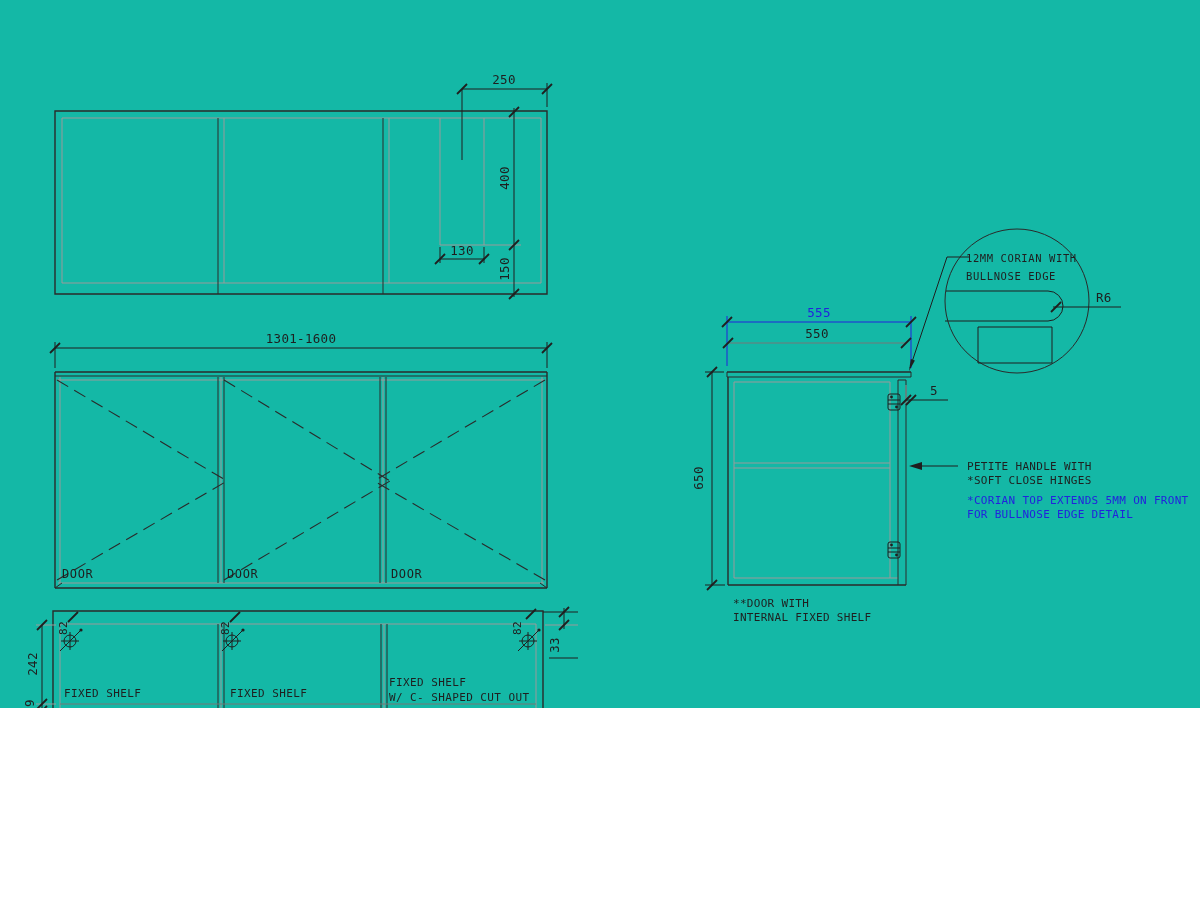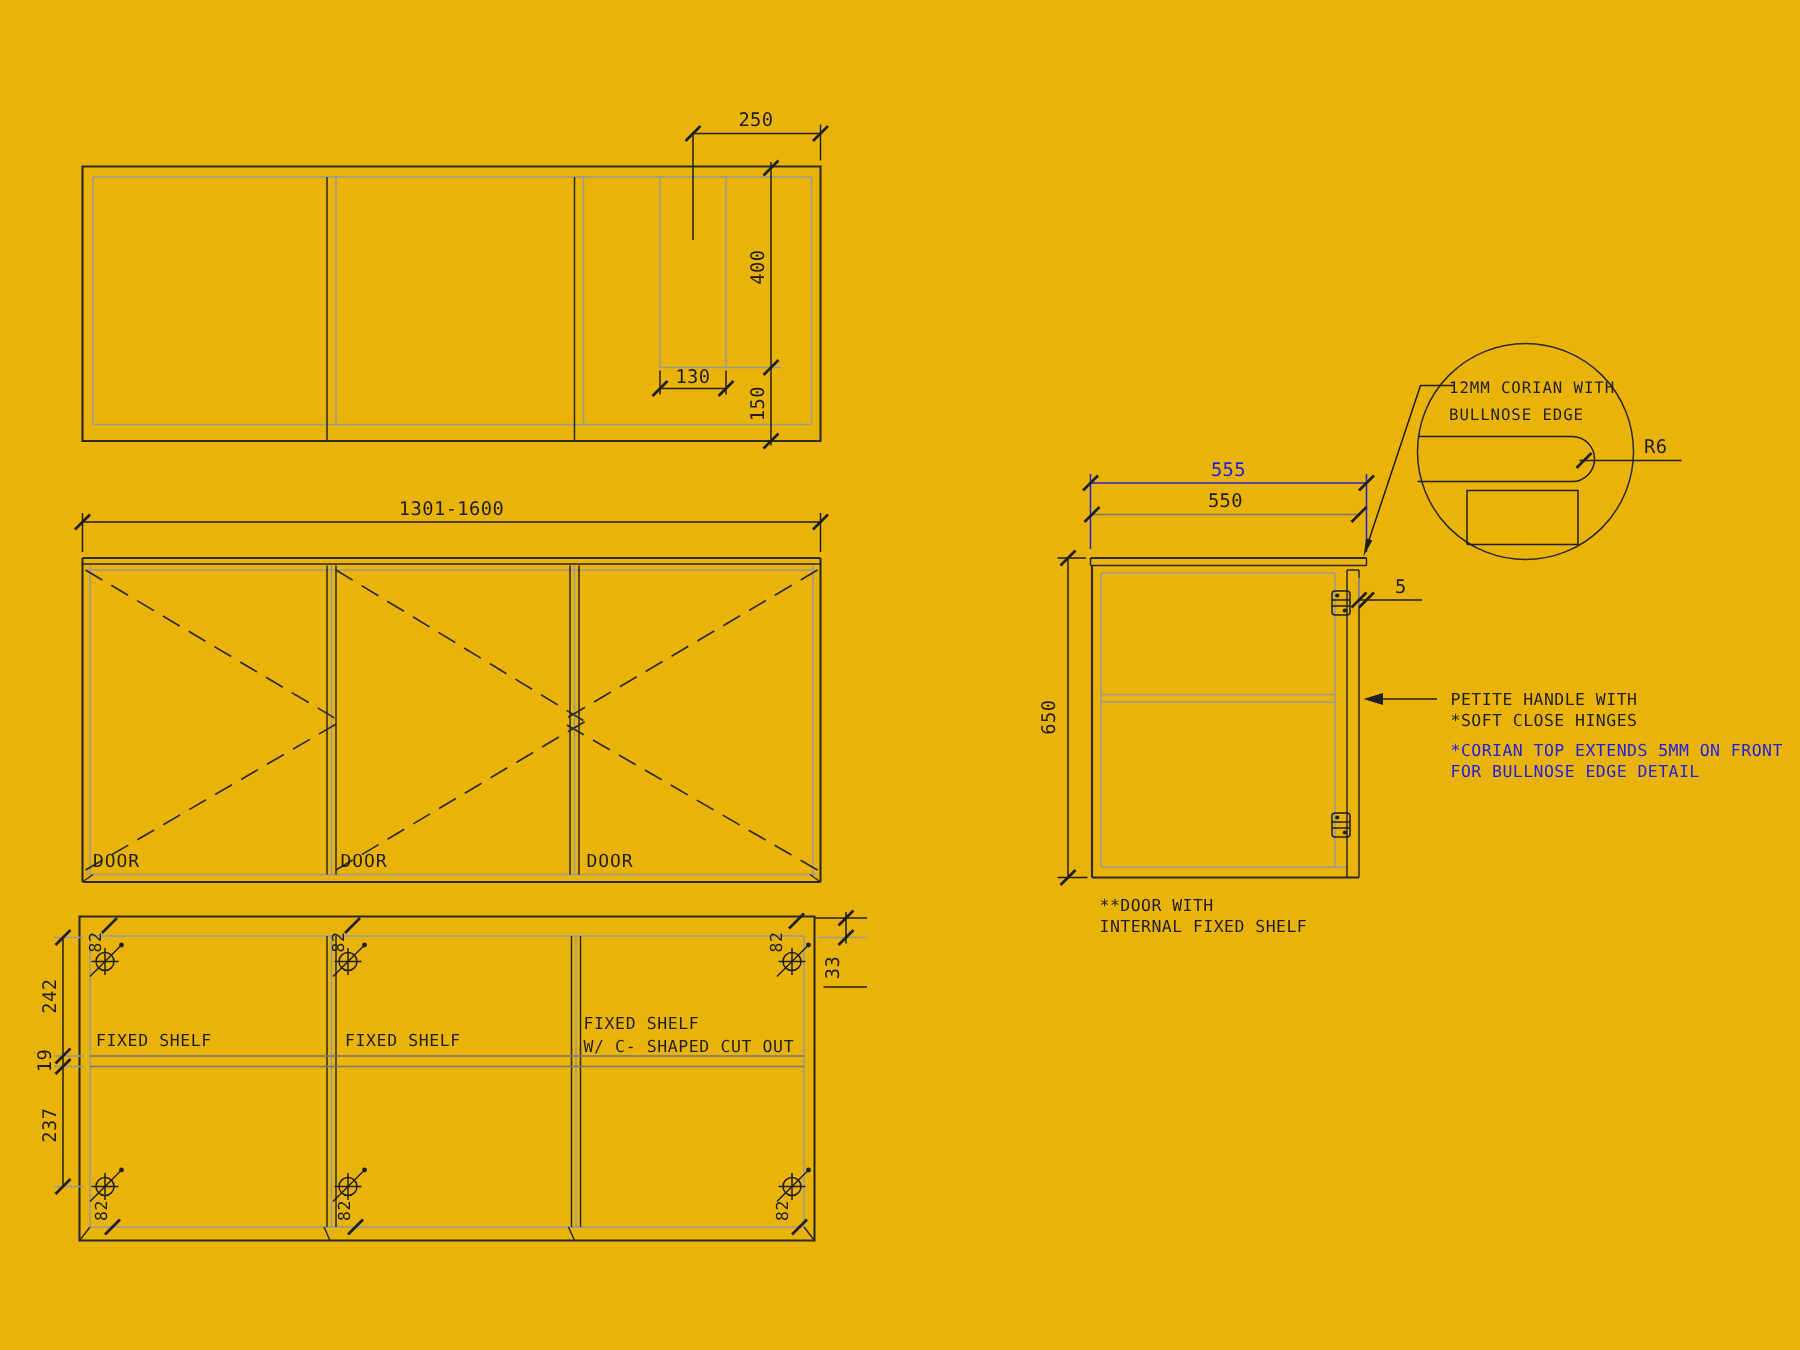--- a/index.html
+++ b/index.html
@@ -1,16 +1,16 @@
 <!DOCTYPE html>
 <html><head>
 <meta charset="utf-8">
 <style>
   html,body{margin:0;padding:0;background:#ffffff;}
-  .page{position:relative;width:1200px;height:900px;background:#eab308;overflow:hidden;}
+  .page{position:relative;width:1200px;height:708px;background:#14b8a6;overflow:hidden;}
   svg{display:block;}
   .t{font-family:"DejaVu Sans Mono","Liberation Mono",monospace;fill:#1f1f1f;}
   .dim{font-size:12.5px;letter-spacing:.3px;}
   .lbl{font-size:11px;letter-spacing:.4px;}
   .door{font-size:12px;letter-spacing:.6px;}
   .note{font-size:11px;letter-spacing:.3px;}
   .det{font-size:10.5px;letter-spacing:.6px;}
   .blue{fill:#2222dd;}
   .k{stroke:#2a2a2a;fill:none;}
   .k14{stroke-width:1.4;}

